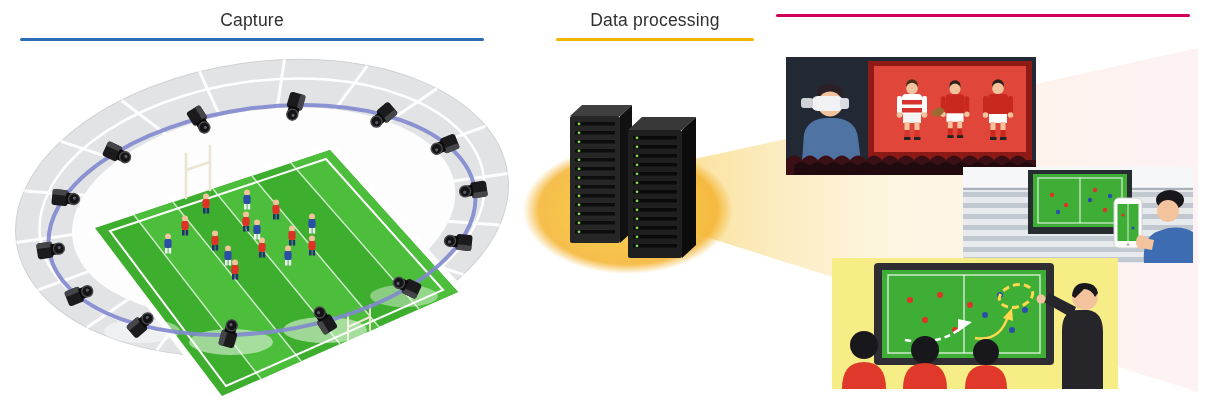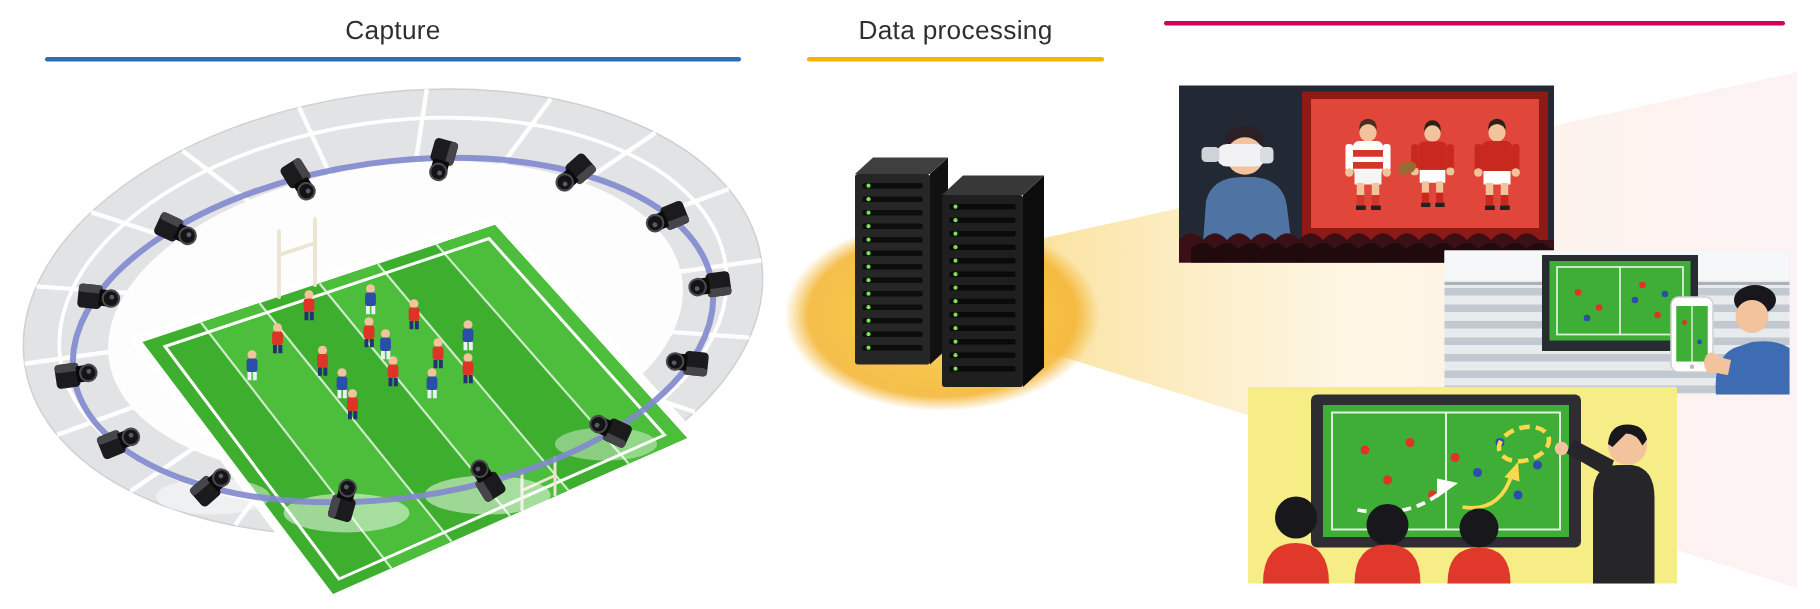--- a/index.html
+++ b/index.html
@@ -356,25 +356,25 @@
           <path d="M842,389 q0,-27 22,-27 q22,0 22,27 z" fill="#e0392b"></path>
           <circle cx="925" cy="350" r="14" fill="#17171c"></circle>
           <path d="M903,389 q0,-26 22,-26 q22,0 22,26 z" fill="#e0392b"></path>
           <circle cx="986" cy="352" r="13" fill="#17171c"></circle>
           <path d="M965,389 q0,-24 21,-24 q21,0 21,24 z" fill="#e0392b"></path>
         </g>
       </g>
     </g>
   </svg>
 
-  <div class="section-header" style="left:30px;width:464px">
+  <div class="section-header" style="left:20px;width:464px">
     <span class="section-label">Capture</span>
     <div class="section-underline" style="background: rgb(46, 109, 180);"></div>
   </div>
-  <div class="section-header" style="left:538px;width:198px">
+  <div class="section-header" style="left:556px;width:198px">
     <span class="section-label">Data processing</span>
     <div class="section-underline" style="background: rgb(242, 182, 0);"></div>
   </div>
   <div class="section-header" style="left:776px;width:414px">
     <div class="section-underline" style="background: rgb(211, 0, 89);"></div>
   </div>
 
 </div>
 
 </body></html>

